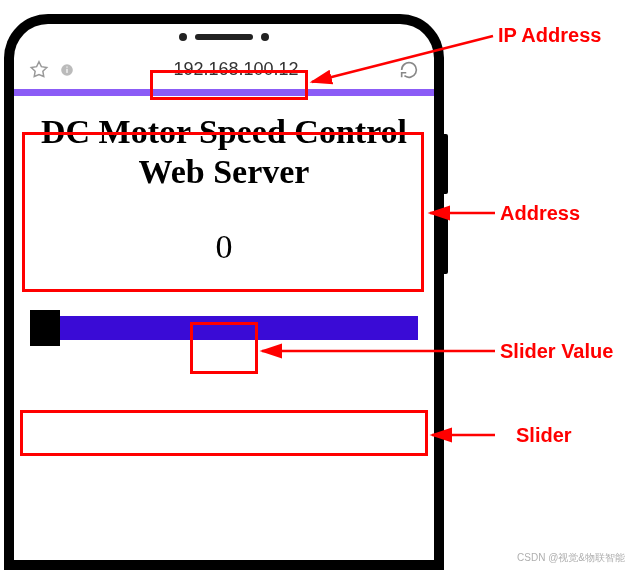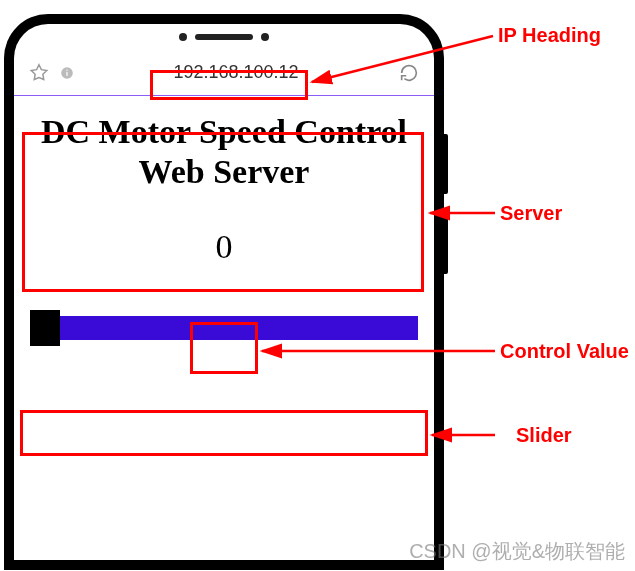--- a/index.html
+++ b/index.html
@@ -40,21 +40,21 @@
     gap: 8px;
   }
   .speaker { width: 58px; height: 6px; background:#222; border-radius:3px; }
   .cam { width: 8px; height: 8px; background:#222; border-radius:50%; }
   .browser-bar {
     height: 46px;
     display:flex;
     align-items:center;
     padding: 0 14px;
     gap: 10px;
-    border-bottom: 1px solid #8b5cf6;
+    border-bottom: 7px solid #8b5cf6;
   }
   .fav-icon, .info-icon, .reload-icon { color:#888; display:flex; align-items:center; }
   .fav-icon svg, .reload-icon svg { width:22px; height:22px; }
   .info-icon svg { width:14px; height:14px; }
   .urlbox {
     flex: 1;
     text-align: center;
     font-family: Arial, sans-serif;
     font-size: 18px;
     color: #333;
@@ -119,21 +119,21 @@
   .lbl-heading { left: 500px; top: 202px; }
   .lbl-value { left: 500px; top: 340px; }
   .lbl-slider { left: 516px; top: 424px; }
 
   svg.arrow { position:absolute; overflow:visible; pointer-events:none; }
 
   .watermark {
     position:absolute;
     right: 10px; bottom: 6px;
     font-family: Arial, sans-serif;
-    font-size: 20px;
+    font-size: 10px;
     color: rgba(120,120,120,0.6);
   }
 </style>
 </head>
 <body>
 
 <div class="phone">
   <div class="side-btn sb1"></div>
   <div class="side-btn sb2"></div>
   <div class="screen">
@@ -174,23 +174,23 @@
       </div>
     </div>
   </div>
 </div>
 
 <div class="box box-ip"></div>
 <div class="box box-heading"></div>
 <div class="box box-value"></div>
 <div class="box box-slider"></div>
 
-<div class="label lbl-ip">IP Heading</div>
-<div class="label lbl-heading">Server</div>
-<div class="label lbl-value">Control Value</div>
+<div class="label lbl-ip">IP Address</div>
+<div class="label lbl-heading">Address</div>
+<div class="label lbl-value">Slider Value</div>
 <div class="label lbl-slider">Slider</div>
 
 <svg class="arrow" style="left:0;top:0;width:635px;height:571px">
   <defs>
     <marker id="ah" markerWidth="10" markerHeight="10" refX="8" refY="3" orient="auto">
       <path d="M0,0 L9,3 L0,6 Z" fill="#f00"></path>
     </marker>
   </defs>
   <line x1="493" y1="36" x2="312" y2="82" stroke="#f00" stroke-width="2.5" marker-end="url(#ah)"></line>
   <line x1="495" y1="213" x2="430" y2="213" stroke="#f00" stroke-width="2.5" marker-end="url(#ah)"></line>

